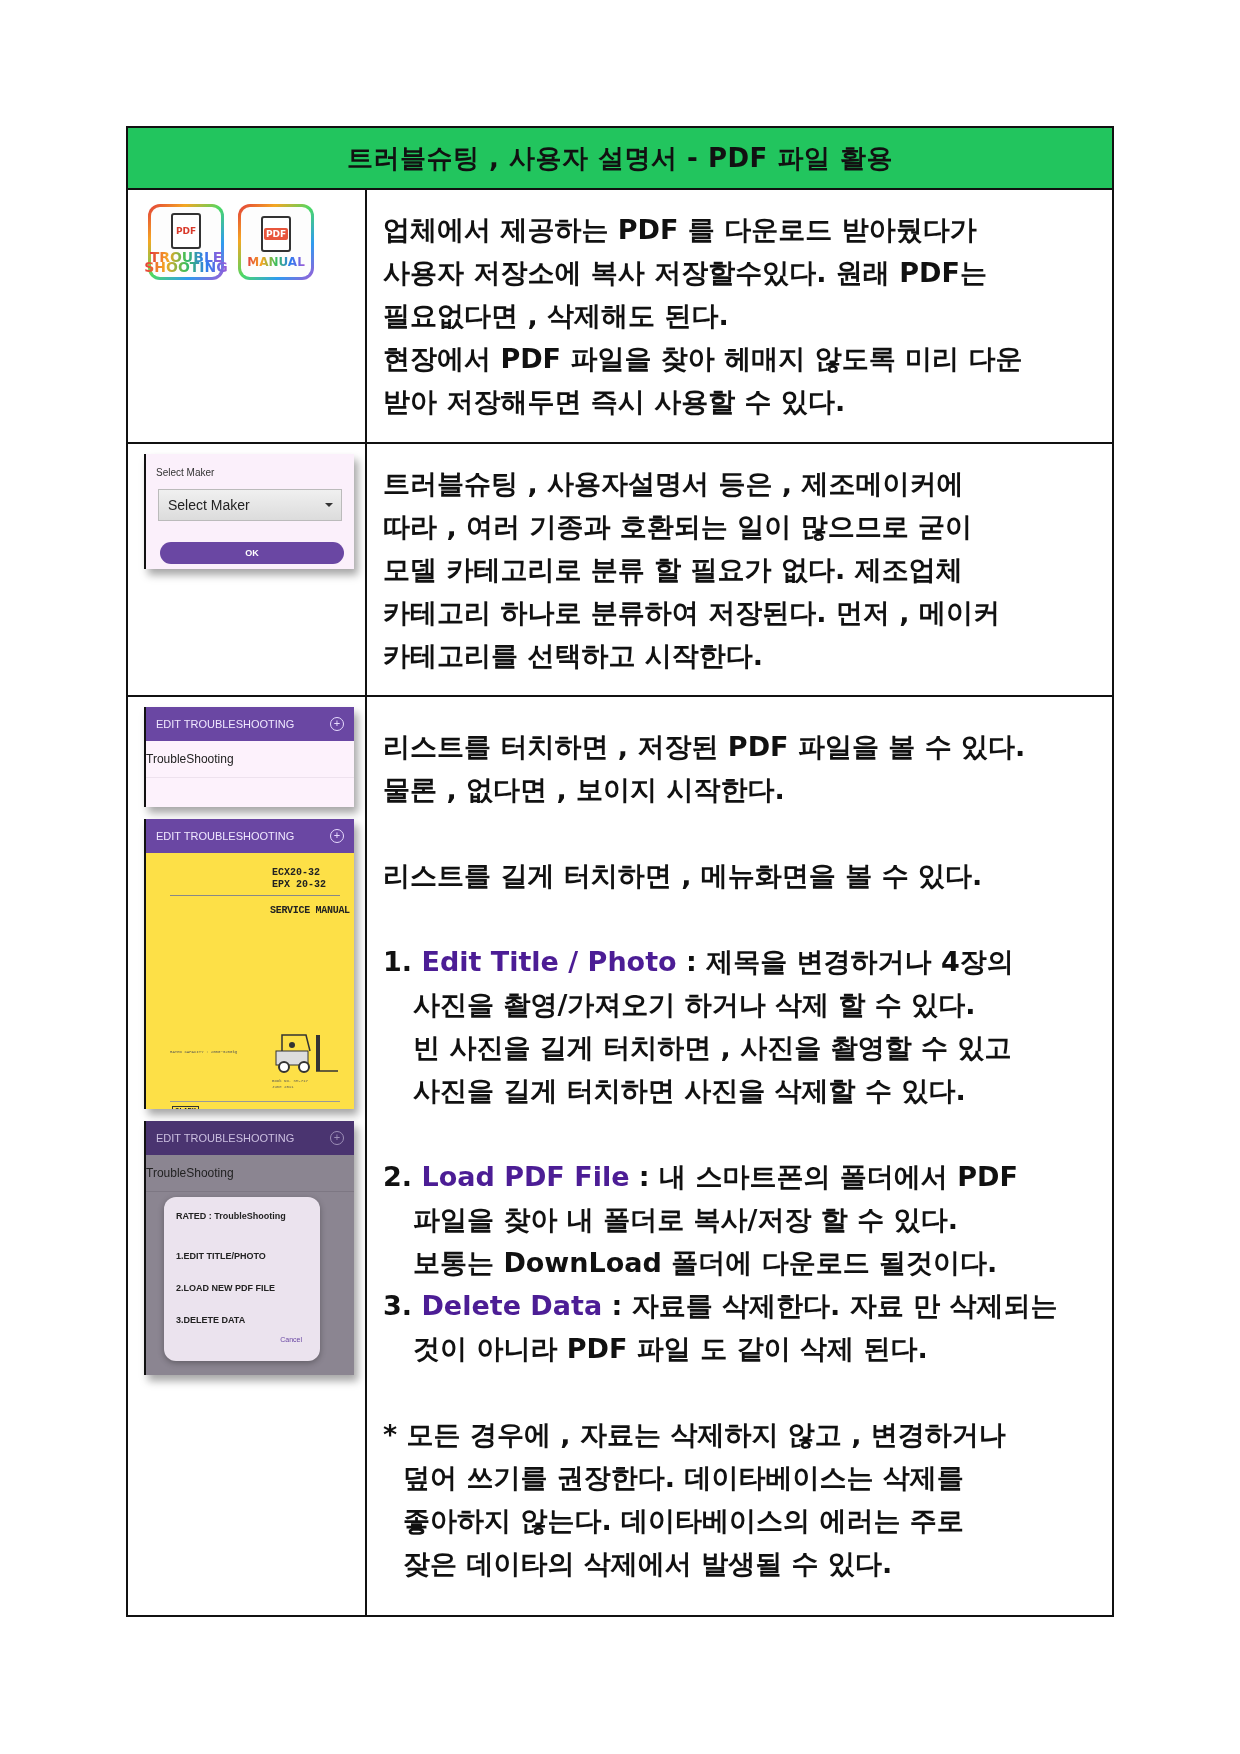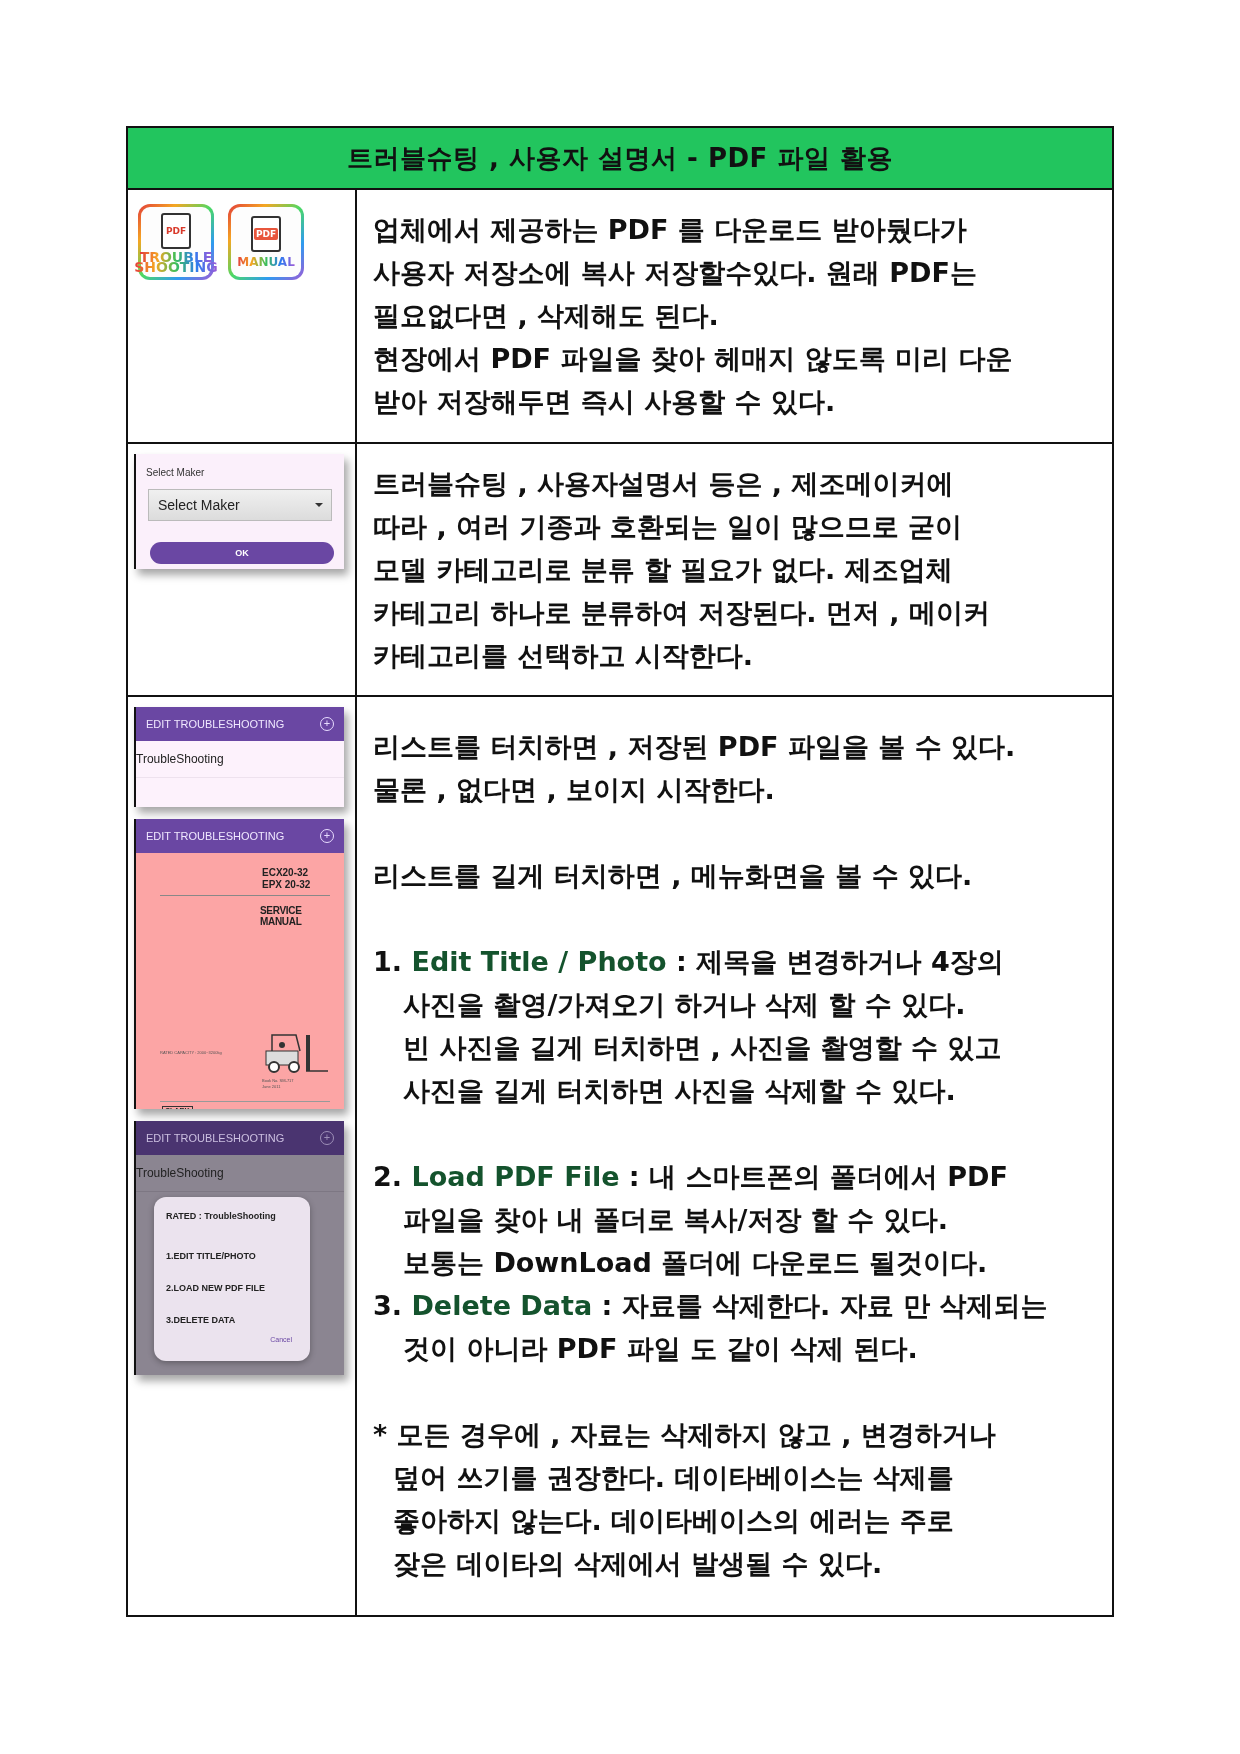--- a/index.html
+++ b/index.html
@@ -5,29 +5,29 @@
     html, body { margin: 0; padding: 0; background: #ffffff; }
     body { width: 1240px; height: 1754px; position: relative; overflow: hidden;
            font-family: "DejaVu Sans", "Liberation Sans", sans-serif; color: #111; }
     .doc-table { position: absolute; left: 126px; top: 126px; width: 988px;
                  border: 2px solid #111; box-sizing: border-box; }
     .header { height: 60px; background: #22c55e; border-bottom: 2px solid #111;
               display: flex; align-items: center; justify-content: center;
               font-weight: bold; font-size: 26px; letter-spacing: 0.5px; }
     .row { display: flex; border-bottom: 2px solid #111; box-sizing: border-box; }
     .row:last-child { border-bottom: none; }
-    .left { width: 229px; border-right: 2px solid #111; position: relative; box-sizing: border-box; }
+    .left { width: 229px; border-right: 2px solid #111; position: relative; box-sizing: border-box; margin-left: 10px; }
     .right { flex: 1; padding: 18px 16px 10px 16px; font-size: 27px; font-weight: bold; line-height: 43px; }
     .row1 { height: 254px; }
     .row2 { height: 253px; }
     .row3 { height: 918px; }
     .line { display: block; white-space: nowrap; }
     .indent { padding-left: 30px; }
     .indent2 { padding-left: 20px; }
-    .red { color: #14532d; }
+    .red { color: #4c1d95; }
     .gap { height: 43px; }
 
     
     .app-icon { position: absolute; width: 76px; height: 76px; border-radius: 12px;
                 background: #fdfdfd; box-sizing: border-box; border: 3px solid transparent;
                 background-image: linear-gradient(#fdfdfd,#fdfdfd), linear-gradient(135deg,#e23b3b,#f5a623,#4cd964,#2e9bf0,#a05ad6);
                 background-origin: border-box; background-clip: padding-box, border-box;
                 display: flex; flex-direction: column; align-items: center; justify-content: center; }
     .doc-glyph { width: 26px; height: 32px; border: 2px solid #333; border-radius: 3px; position: relative;
                  display: flex; align-items: center; justify-content: center; background: #fff; }
@@ -51,21 +51,21 @@
                       background: #6a47a3; color: #fff; font-size: 9px; font-weight: bold; display: flex; align-items: center; justify-content: center; }
 
     .appbar { height: 34px; background: #6a47a3; color: #f0e8ff; font-size: 11px; display: flex; align-items: center;
               padding-left: 10px; position: relative; }
     .plus { position: absolute; right: 10px; top: 10px; width: 12px; height: 12px; border: 1px solid #e8dcff; border-radius: 50%;
             font-size: 11px; line-height: 11px; text-align: center; color: #e8dcff; }
     .list-card { top: 10px; height: 100px; background: #fdf2fc; }
     .list-item { height: 36px; display: flex; align-items: center; font-size: 12px; color: #222;
                  border-bottom: 1px solid #eee2ee; }
     .pdf-card { top: 122px; height: 290px; background: #fff; }
-    .pdf-page { position: relative; height: 256px; background: #fca5a5; font-family: Liberation Sans, sans-serif; }
+    .pdf-page { position: relative; height: 256px; background: #fde047; font-family: Liberation Mono, monospace; }
     .pdf-page .model { position: absolute; left: 126px; top: 14px; font-size: 10px; font-weight: bold; line-height: 12px; color: #222; }
     .pdf-page .rule { position: absolute; left: 24px; right: 14px; top: 42px; height: 1px; background: #888; }
     .pdf-page .sm { position: absolute; left: 124px; top: 52px; font-size: 10px; font-weight: bold; color: #222; letter-spacing: -0.3px; }
     .pdf-page .cap { position: absolute; left: 24px; top: 197px; font-size: 4px; color: #555; }
     .pdf-page .book { position: absolute; left: 126px; top: 225px; font-size: 4px; color: #555; line-height: 6px; }
     .pdf-page .rule2 { position: absolute; left: 24px; right: 14px; top: 248px; height: 1px; background: #999; }
     .pdf-page .clark { position: absolute; left: 26px; top: 253px; font-size: 7px; font-weight: bold; border: 1px solid #333; padding: 0 2px; color: #222; }
     .forklift { position: absolute; left: 126px; top: 180px; width: 70px; height: 44px; }
     .menu-card { top: 424px; height: 254px; background: #8b8591; }
     .menu-card .appbar { background: #4a3470; color: #cbbfe0; }

